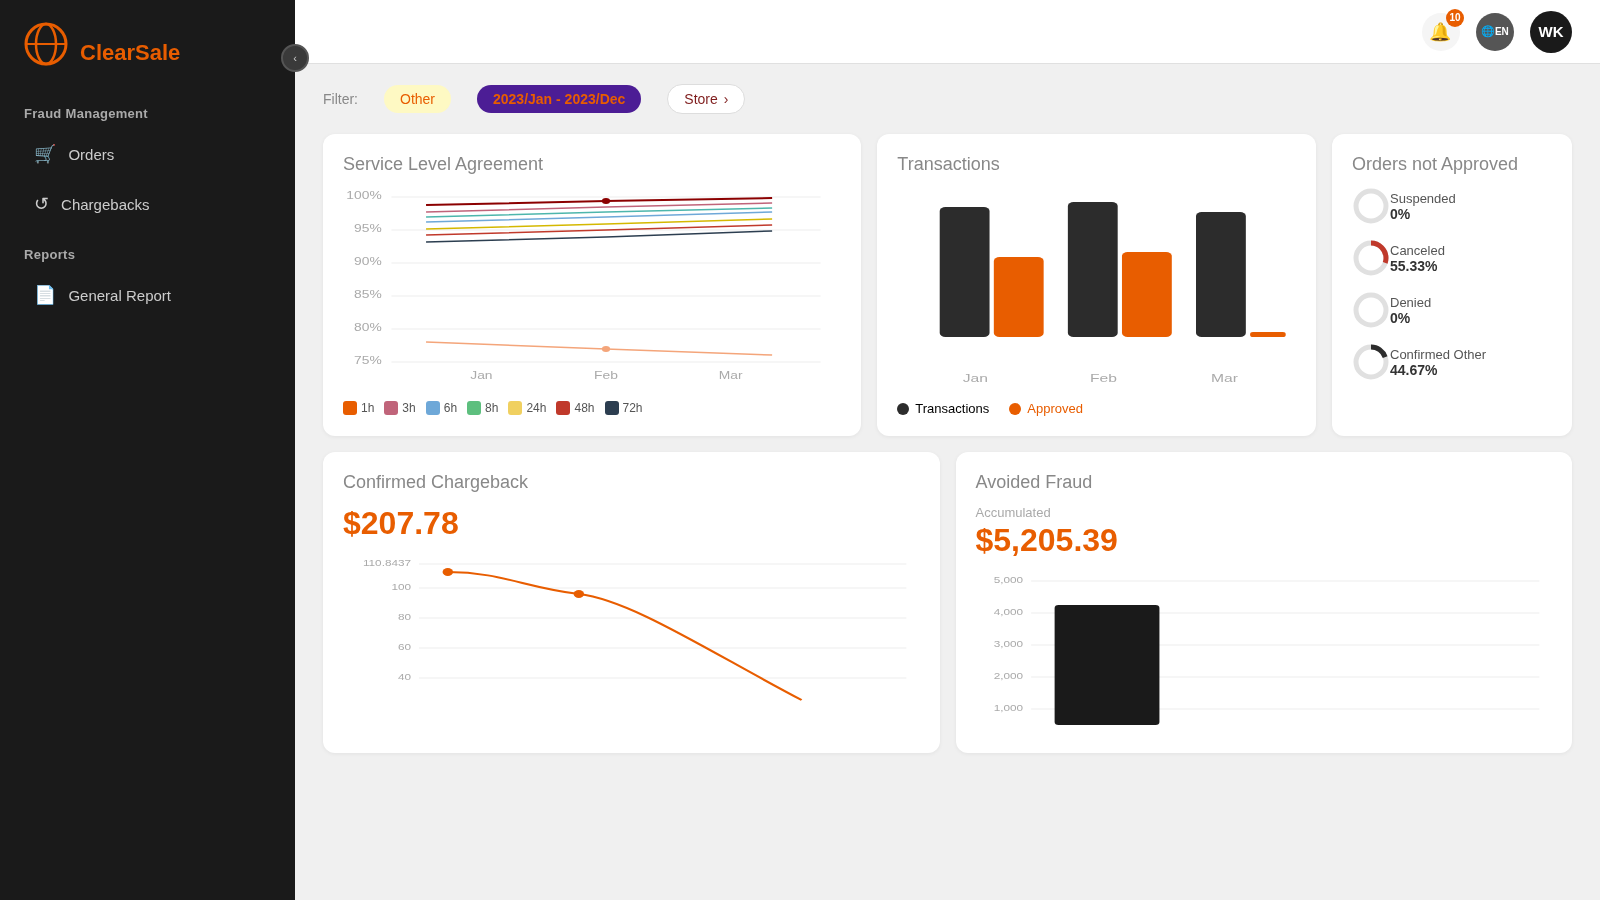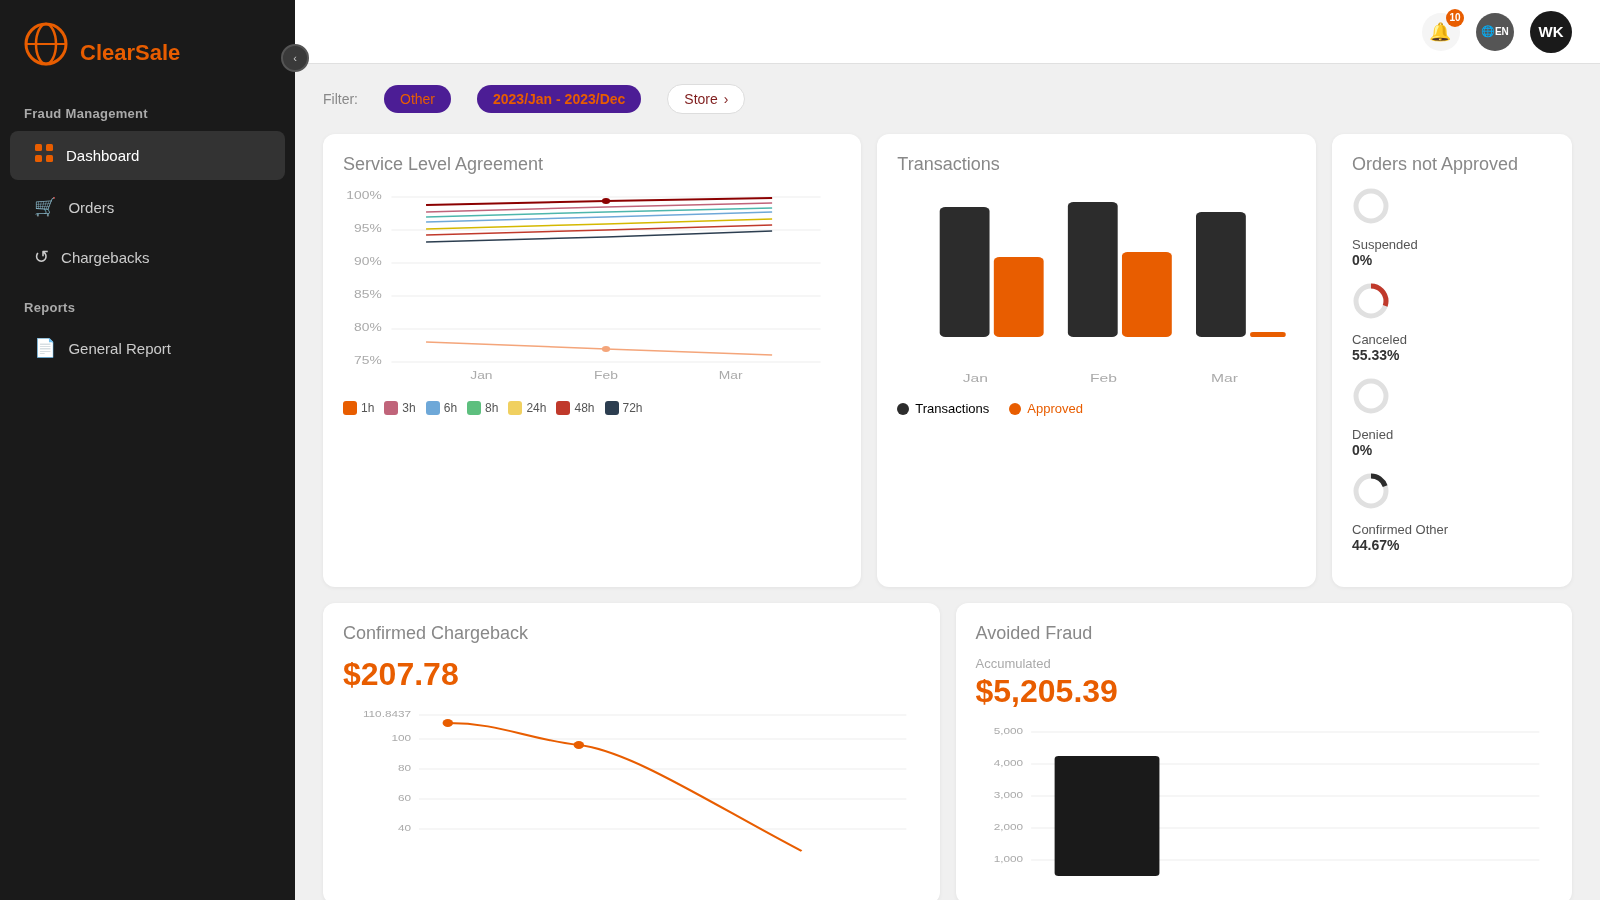--- a/index.html
+++ b/index.html
@@ -155,21 +155,21 @@
       display: flex;
       align-items: center;
       gap: 26px;
       margin-bottom: 20px;
     }
     .filter-label {
       color: #888;
       font-size: 14px;
     }
     .filter-chip {
-      background: #4c1d95;
+      background: #fef9c3;
       color: #e85d00;
       border-radius: 20px;
       padding: 6px 16px;
       font-size: 14px;
       font-weight: 500;
       cursor: pointer;
     }
     .filter-chip.date {
       background: #4c1d95;
       font-weight: bold;
@@ -256,24 +256,23 @@
       border-radius: 50%;
     }
 
     
     #orders-card {
       width: 240px;
       min-width: 240px;
     }
     .order-stat {
       display: flex;
-      align-items: flex-start;
-      gap: 12px;
+      align-items: center;
+      gap: 0;
       margin-bottom: 14px;
-      flex-direction: column;
     }
     .donut-container {
       width: 38px;
       height: 38px;
     }
     .order-stat-info .stat-label {
       font-size: 13px;
       color: #555;
       font-weight: 500;
     }
@@ -323,31 +322,20 @@
       <ellipse cx="22" cy="22" rx="10" ry="20" stroke="#e85d00" stroke-width="2.5" fill="none"></ellipse>
       <line x1="2" y1="22" x2="42" y2="22" stroke="#e85d00" stroke-width="2"></line>
     </svg>
     <span style="color:#e85d00;font-size:22px;font-weight:700;">ClearSale</span>
   </div>
 
   <div id="collapse-btn">‹</div>
 
   <div class="sidebar-section-label">Fraud Management</div>
 
-  <div class="sidebar-item active">
-    <span class="item-icon">
-      <svg width="20" height="20" viewBox="0 0 20 20" fill="none">
-        <rect x="1" y="1" width="7" height="7" rx="1.5" fill="#e85d00"></rect>
-        <rect x="12" y="1" width="7" height="7" rx="1.5" fill="#e85d00"></rect>
-        <rect x="1" y="12" width="7" height="7" rx="1.5" fill="#e85d00"></rect>
-        <rect x="12" y="12" width="7" height="7" rx="1.5" fill="#e85d00"></rect>
-      </svg>
-    </span>
-    <span>Dashboard</span>
-  </div>
 
   <div class="sidebar-item">
     <span class="item-icon">🛒</span>
     <span>Orders</span>
   </div>
 
   <div class="sidebar-item">
     <span class="item-icon">↺</span>
     <span>Chargebacks</span>
   </div>

